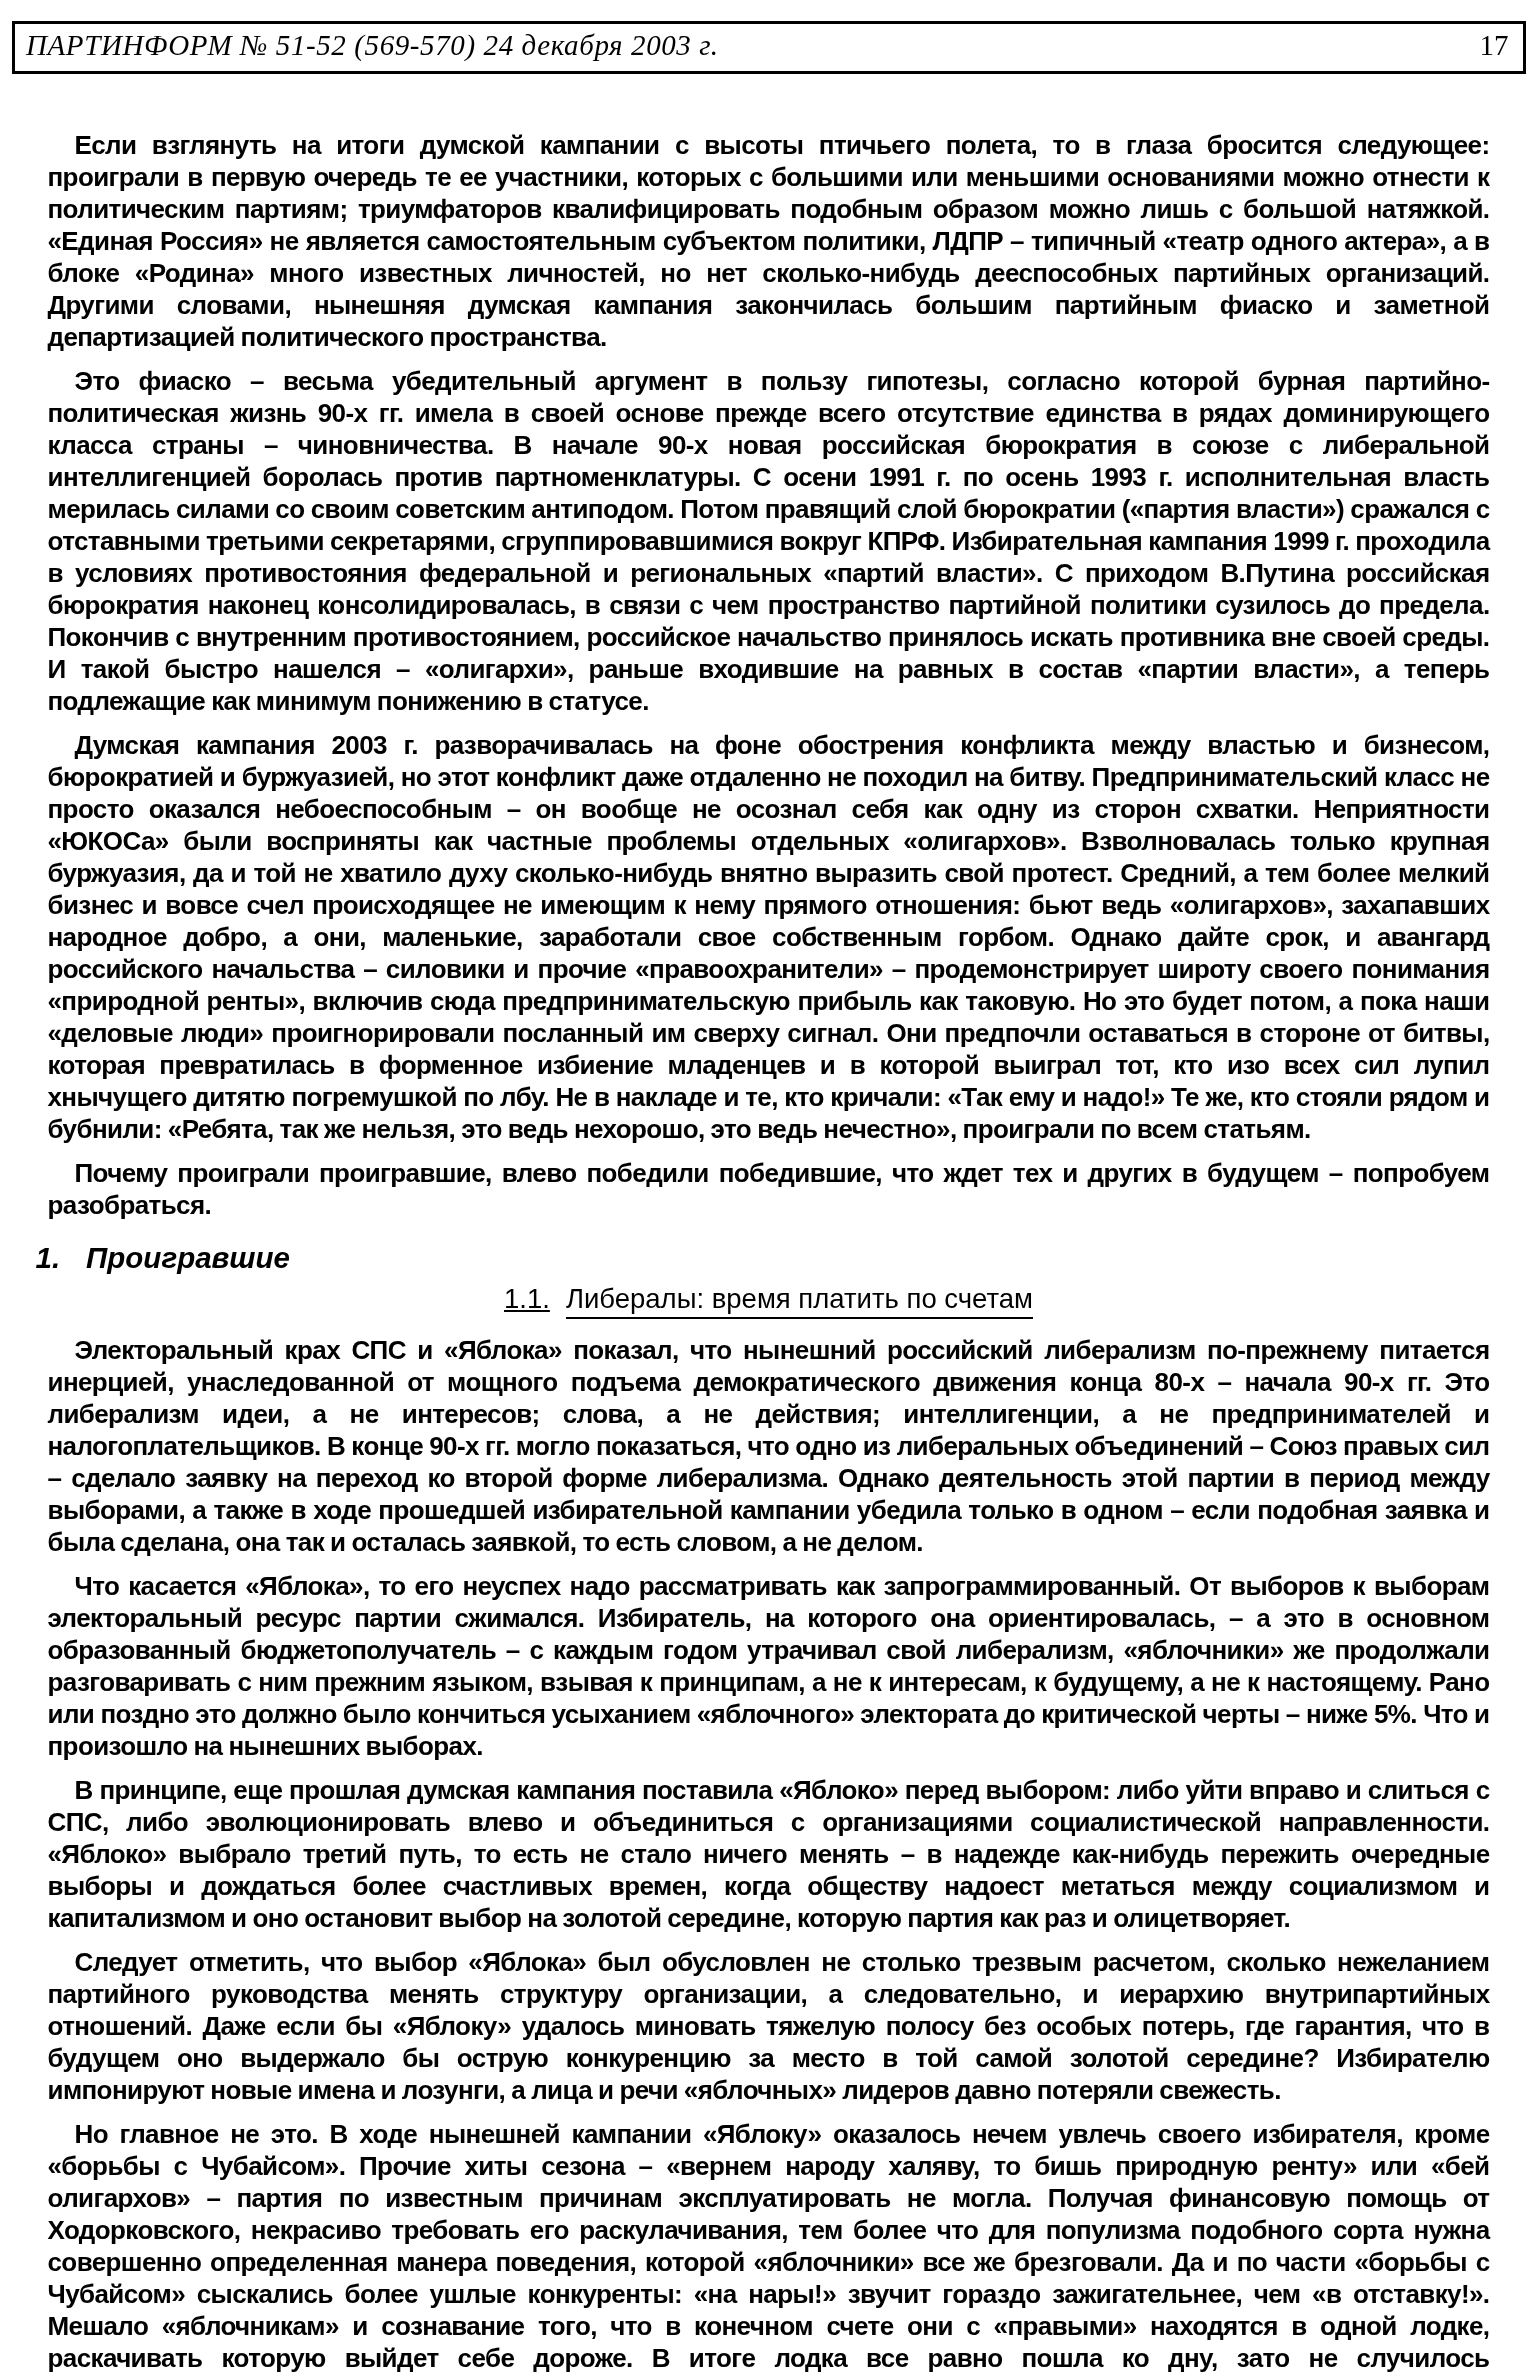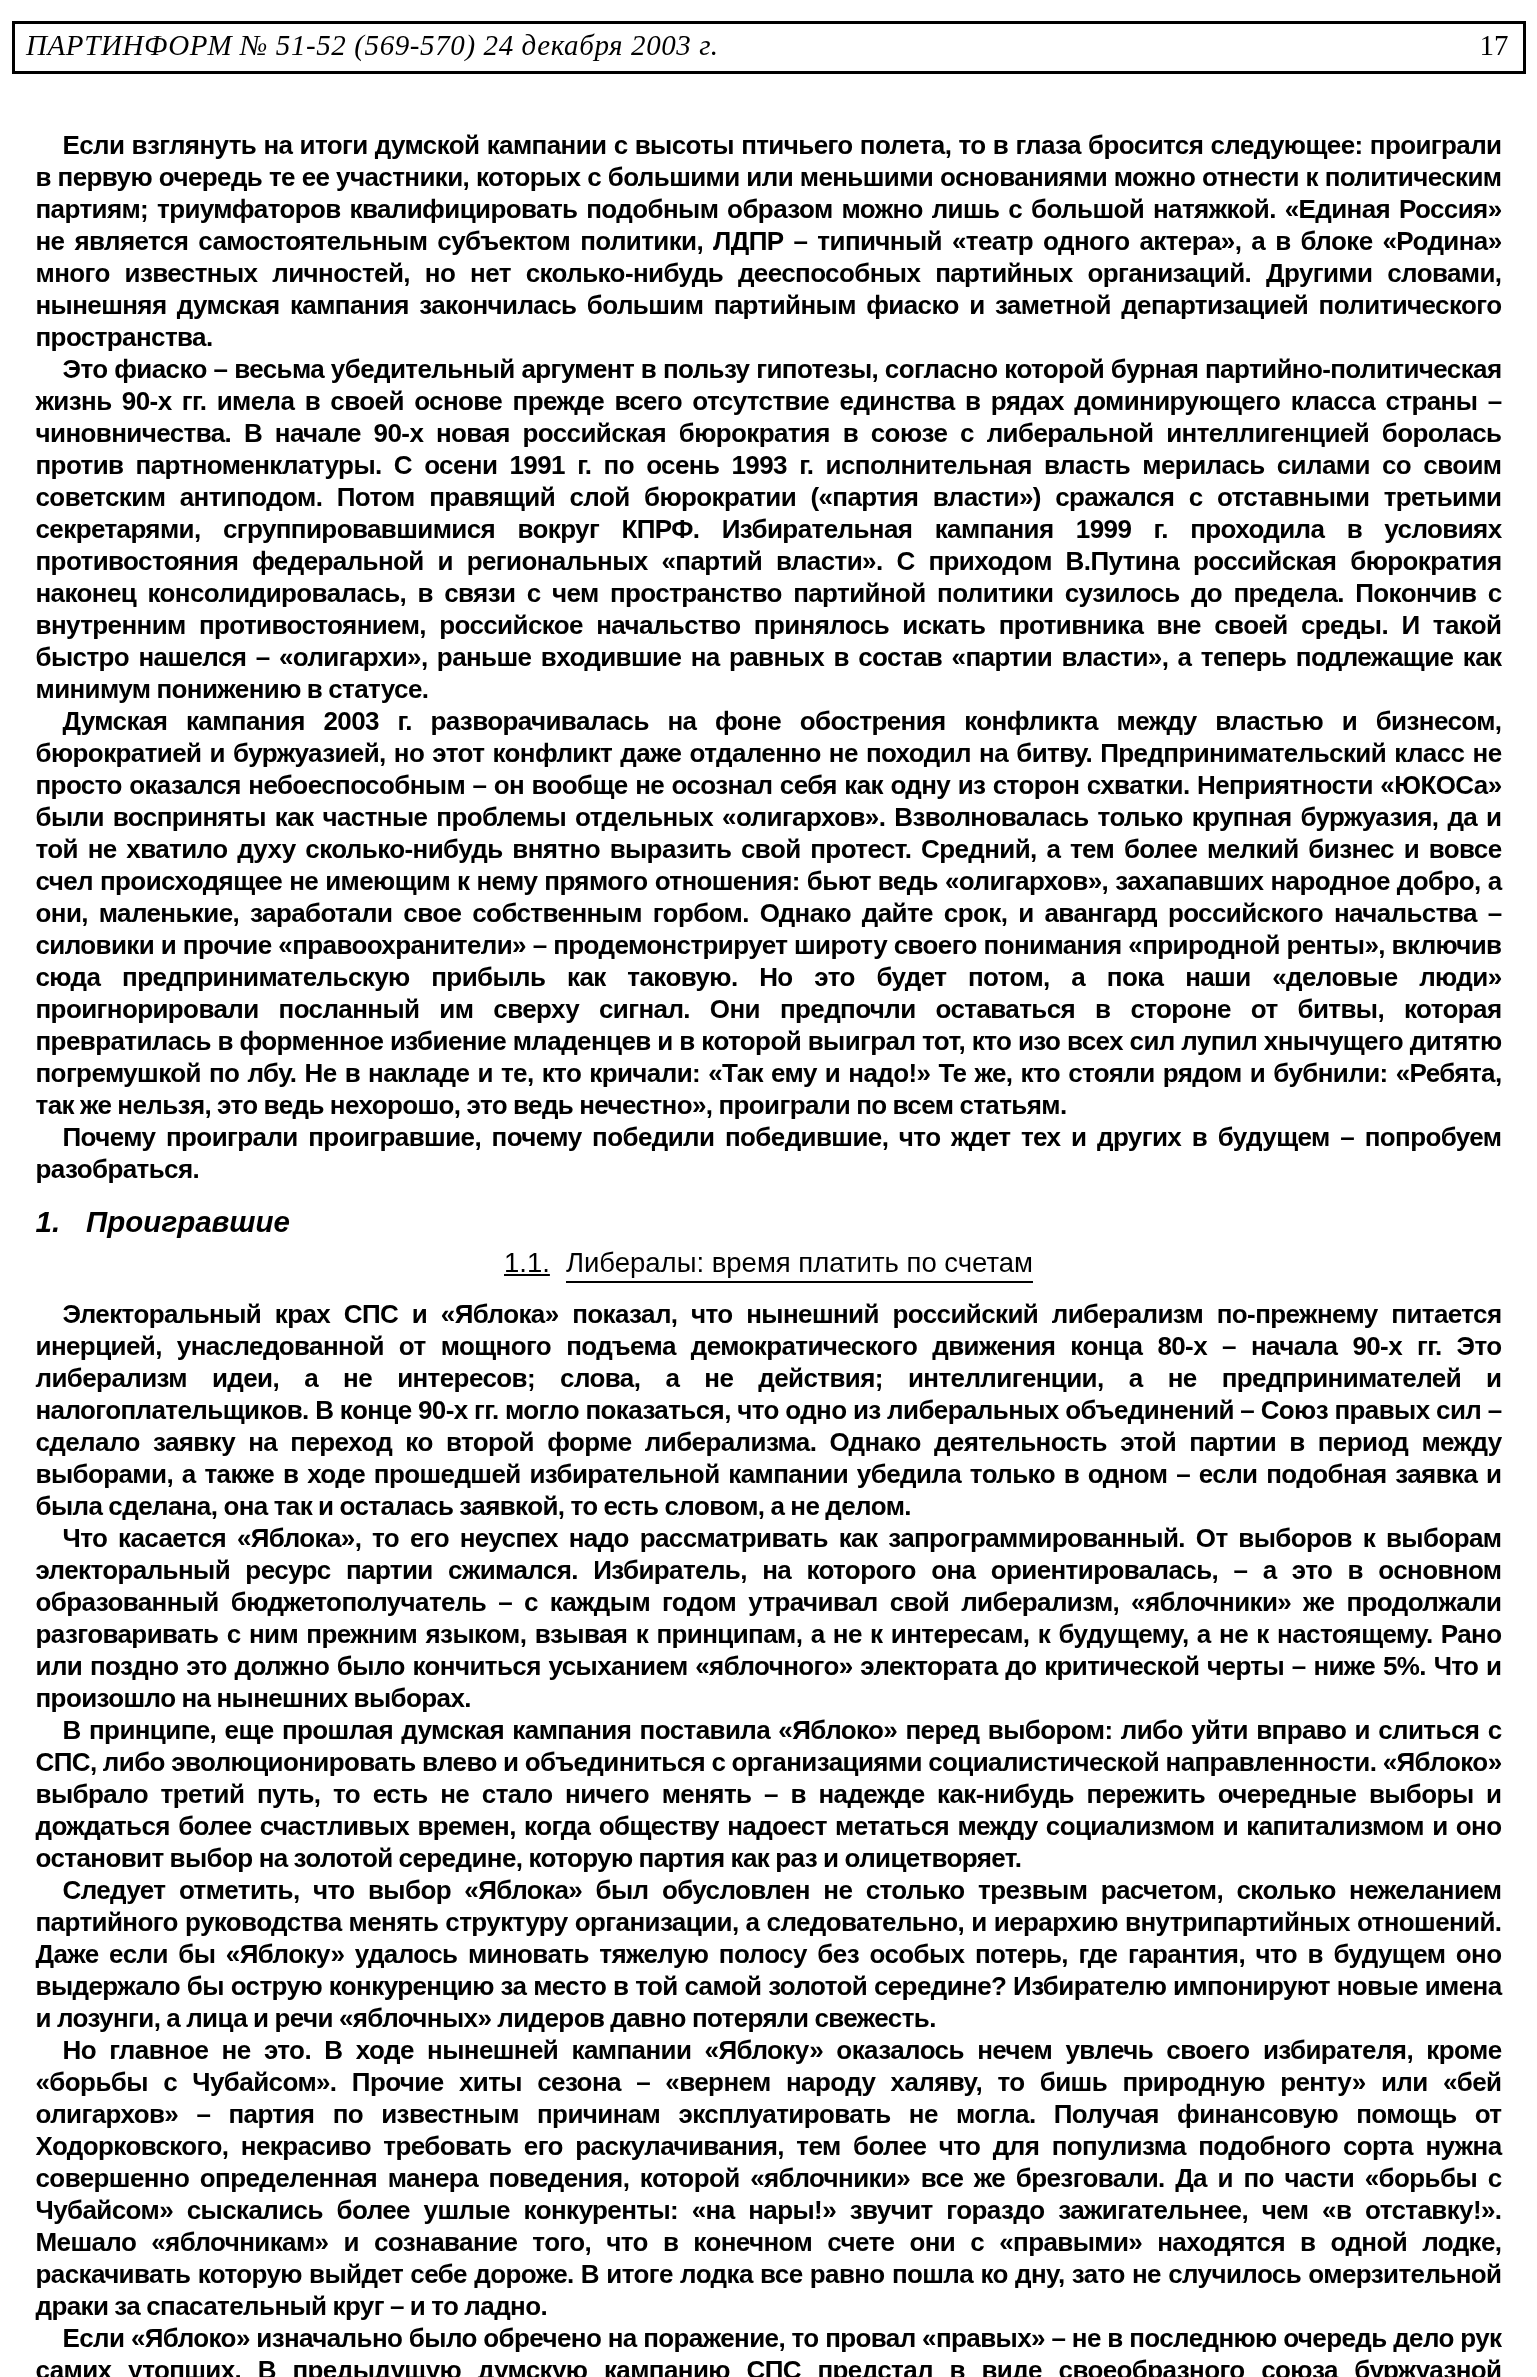--- a/index.html
+++ b/index.html
@@ -41,21 +41,21 @@
     font-size: 29px;
     font-style: normal;
     text-align: center;
   }
   
   .content {
     margin-top: 55px;
     padding: 0 24px;
   }
   p.body-par {
-    margin: 0;
+    margin: 12px;
     font-size: 26px;
     line-height: 32px;
     font-weight: bold;
     text-align: justify;
     text-indent: 27px;
     letter-spacing: -0.6px;
     word-spacing: -0.6px;
   }
   .heading1 {
     text-align: left;
@@ -95,21 +95,21 @@
   <div class="header-box">
     <span class="header-title">ПАРТИНФОРМ № 51-52 (569-570) 24 декабря 2003 г.</span>
     <span class="header-page">17</span>
   </div>
 
   <div class="content">
 
     <p class="body-par">Если взглянуть на итоги думской кампании с высоты птичьего полета, то в глаза бросится следующее: проиграли в первую очередь те ее участники, которых с большими или меньшими основаниями можно отнести к политическим партиям; триумфаторов квалифицировать подобным образом можно лишь с большой натяжкой. «Единая Россия» не является самостоятельным субъектом политики, ЛДПР – типичный «театр одного актера», а в блоке «Родина» много известных личностей, но нет сколько-нибудь дееспособных партийных организаций. Другими словами, нынешняя думская кампания закончилась большим партийным фиаско и заметной департизацией политического пространства.</p>
     <p class="body-par">Это фиаско – весьма убедительный аргумент в пользу гипотезы, согласно которой бурная партийно-политическая жизнь 90-х гг. имела в своей основе прежде всего отсутствие единства в рядах доминирующего класса страны – чиновничества. В начале 90-х новая российская бюрократия в союзе с либеральной интеллигенцией боролась против партноменклатуры. С осени 1991 г. по осень 1993 г. исполнительная власть мерилась силами со своим советским антиподом. Потом правящий слой бюрократии («партия власти») сражался с отставными третьими секретарями, сгруппировавшимися вокруг КПРФ. Избирательная кампания 1999 г. проходила в условиях противостояния федеральной и региональных «партий власти». С приходом В.Путина российская бюрократия наконец консолидировалась, в связи с чем пространство партийной политики сузилось до предела. Покончив с внутренним противостоянием, российское начальство принялось искать противника вне своей среды. И такой быстро нашелся – «олигархи», раньше входившие на равных в состав «партии власти», а теперь подлежащие как минимум понижению в статусе.</p>
     <p class="body-par">Думская кампания 2003 г. разворачивалась на фоне обострения конфликта между властью и бизнесом, бюрократией и буржуазией, но этот конфликт даже отдаленно не походил на битву. Предпринимательский класс не просто оказался небоеспособным – он вообще не осознал себя как одну из сторон схватки. Неприятности «ЮКОСа» были восприняты как частные проблемы отдельных «олигархов». Взволновалась только крупная буржуазия, да и той не хватило духу сколько-нибудь внятно выразить свой протест. Средний, а тем более мелкий бизнес и вовсе счел происходящее не имеющим к нему прямого отношения: бьют ведь «олигархов», захапавших народное добро, а они, маленькие, заработали свое собственным горбом. Однако дайте срок, и авангард российского начальства – силовики и прочие «правоохранители» – продемонстрирует широту своего понимания «природной ренты», включив сюда предпринимательскую прибыль как таковую. Но это будет потом, а пока наши «деловые люди» проигнорировали посланный им сверху сигнал. Они предпочли оставаться в стороне от битвы, которая превратилась в форменное избиение младенцев и в которой выиграл тот, кто изо всех сил лупил хнычущего дитятю погремушкой по лбу. Не в накладе и те, кто кричали: «Так ему и надо!» Те же, кто стояли рядом и бубнили: «Ребята, так же нельзя, это ведь нехорошо, это ведь нечестно», проиграли по всем статьям.</p>
-    <p class="body-par">Почему проиграли проигравшие, почему победили победившие, что ждет тех и других в будущем – попробуем разобраться.</p>
+    <p class="body-par">Почему проиграли проигравшие, влево победили победившие, что ждет тех и других в будущем – попробуем разобраться.</p>
 
     <div class="heading1">
       <span class="h-num">1.</span><span>Проигравшие</span>
     </div>
 
     <div class="heading2">
       <span class="h-num">1.1.</span><span class="underlined">Либералы: время платить по счетам</span>
     </div>
 
     <p class="body-par">Электоральный крах СПС и «Яблока» показал, что нынешний российский либерализм по-прежнему питается инерцией, унаследованной от мощного подъема демократического движения конца 80-х – начала 90-х гг. Это либерализм идеи, а не интересов; слова, а не действия; интеллигенции, а не предпринимателей и налогоплательщиков. В конце 90-х гг. могло показаться, что одно из либеральных объединений – Союз правых сил – сделало заявку на переход ко второй форме либерализма. Однако деятельность этой партии в период между выборами, а также в ходе прошедшей избирательной кампании убедила только в одном – если подобная заявка и была сделана, она так и осталась заявкой, то есть словом, а не делом.</p>

